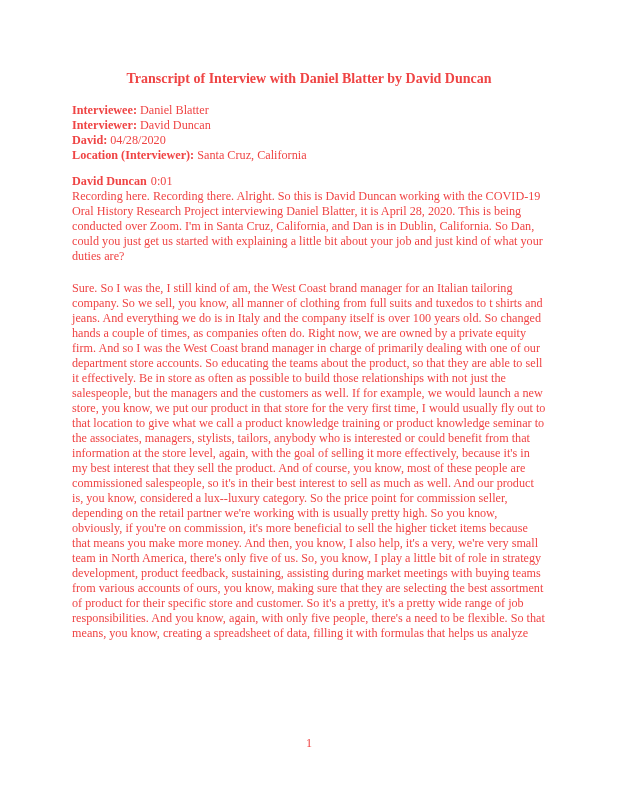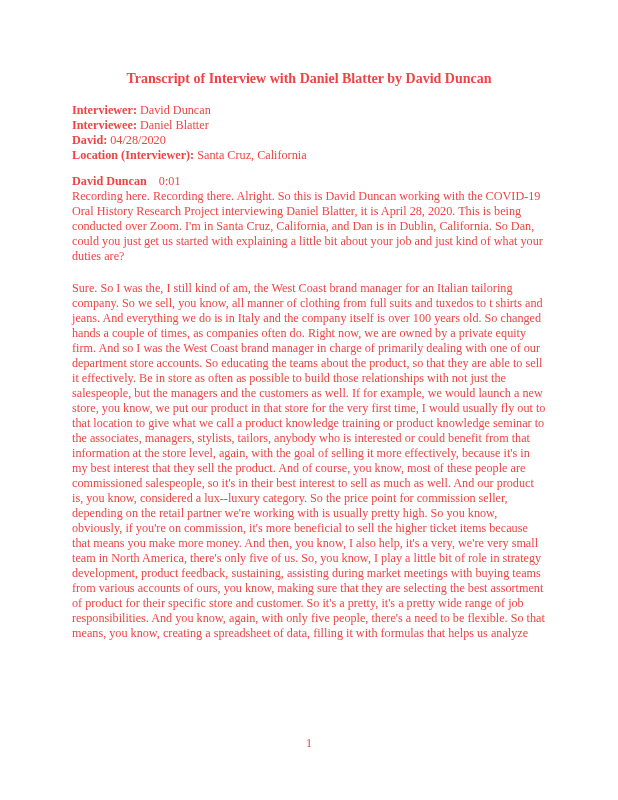--- a/index.html
+++ b/index.html
@@ -37,43 +37,43 @@
   }
   .meta-label { font-weight: bold; }
   .abstract {
     margin: 16px 0 0 0;
   }
   .abstract-label { font-weight: bold; }
   .segment-1 { margin-top: 11px; }
   .segment-2 { margin-top: 17px; }
   .speaker-line { margin: 0; }
   .speaker-name { font-weight: bold; }
-  .speaker-ts { margin-left: 12px; text-align: right; }
+  .speaker-ts { margin-left: 4px; text-align: right; }
   .segment-text { margin: 0; }
   .page-number {
     position: absolute;
     top: 736px;
     left: 0;
     width: 618px;
     text-align: center;
     font-size: 12.2px;
     line-height: 15px;
   }
 </style>
 </head>
 <body>
 
 <div class="page">
   <div class="content">
 
     <h1 class="doc-title">Transcript of Interview with Daniel Blatter by David Duncan</h1>
 
     <div class="meta-block">
+      <p class="meta-line"><span class="meta-label">Interviewee:</span> <span>Daniel Blatter</span></p>
       <p class="meta-line"><span class="meta-label">Interviewer:</span> <span>David Duncan</span></p>
-      <p class="meta-line"><span class="meta-label">Interviewee:</span> <span>Daniel Blatter</span></p>
       <p class="meta-line"><span class="meta-label">David:</span> <span>04/28/2020</span></p>
       <p class="meta-line"><span class="meta-label">Location (Interviewer):</span> <span>Santa Cruz, California</span></p>
     </div>
 
 
     <div class="segment-1">
       <p class="speaker-line"><span class="speaker-name">David Duncan</span><span class="speaker-ts">0:01</span></p>
       <p class="segment-text">Recording here. Recording there. Alright. So this is David Duncan working with the COVID-19 Oral History Research Project interviewing Daniel Blatter, it is April 28, 2020. This is being conducted over Zoom. I'm in Santa Cruz, California, and Dan is in Dublin, California. So Dan, could you just get us started with explaining a little bit about your job and just kind of what your duties are?</p>
     </div>
 

